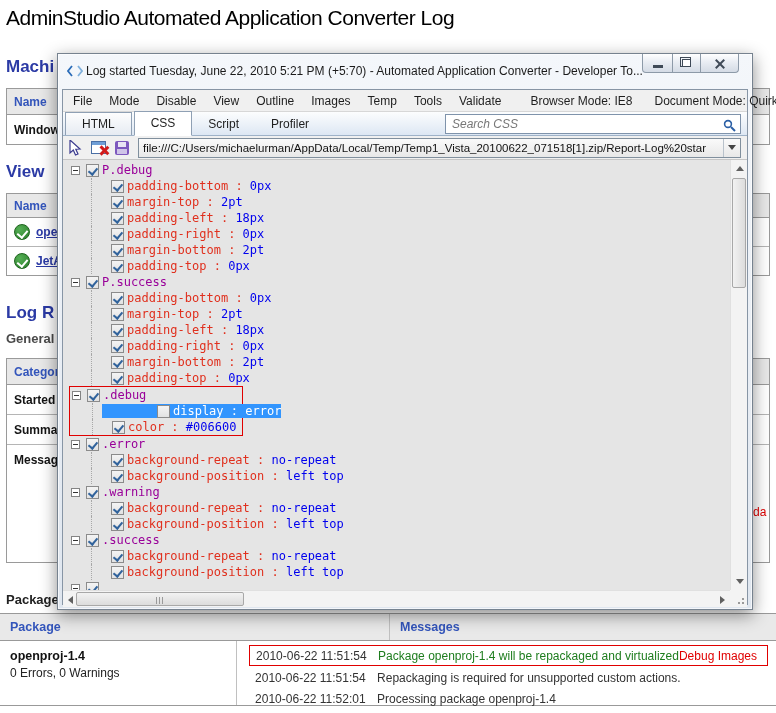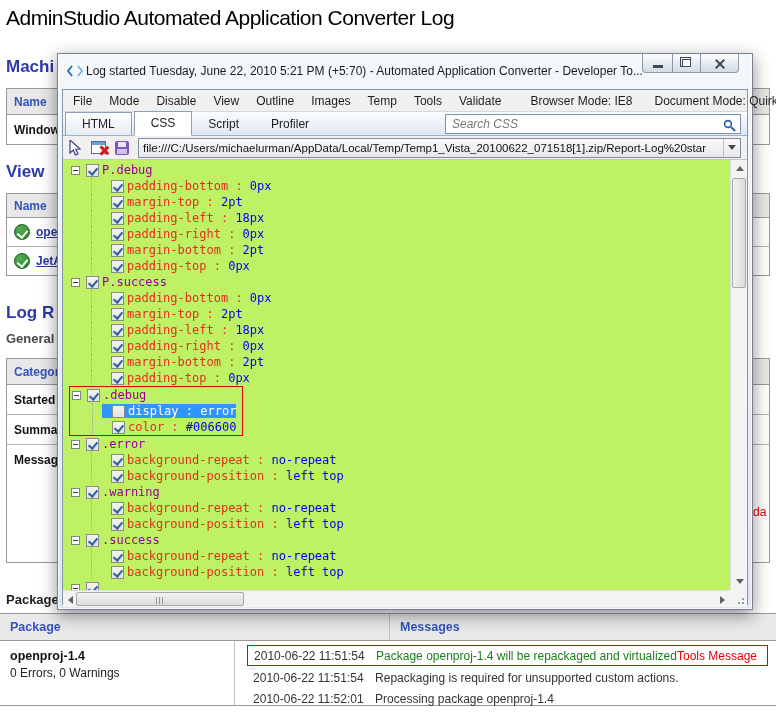--- a/index.html
+++ b/index.html
@@ -88,21 +88,21 @@
   .i-savebase { width:14px; height:14px; background:#7d58be; border-radius:2px; position:relative; }
   .i-savebase::before { content:""; position:absolute; left:3px; top:1px; width:8px; height:5px; background:#e9e4f4; }
   .i-savebase::after { content:""; position:absolute; left:2px; bottom:1px; width:10px; height:5px; background:#cfc4e8; }
   .i-winx { width:15px; height:13px; border:1px solid #4a6fa5; background:#fff; position:relative; }
   .i-winx::before { content:""; position:absolute; left:0; top:0; right:0; height:3px; background:#6f9ed6; }
   .i-winx .rx { position:absolute; right:-4px; bottom:-3px; width:10px; height:10px; }
   .i-winx .rx::before,.i-winx .rx::after { content:""; position:absolute; left:4px; top:-1px; width:2.5px; height:11px; background:#d11a1a; }
   .i-winx .rx::before { transform:rotate(45deg); } .i-winx .rx::after { transform:rotate(-45deg); }
 
   
-  .treewrap { position:relative; height:447px; background:#bef264; overflow:hidden; }
+  .treewrap { position:relative; height:447px; background:#e5e5e5; overflow:hidden; }
   .tree { position:absolute; left:0; top:0; right:17px; bottom:17px; overflow:hidden; padding:2px 0 0 6px;
     font-family:"DejaVu Sans Mono","Liberation Mono",monospace; font-size:12px; }
   .trow { height:16px; display:flex; align-items:center; white-space:nowrap; }
   .expand { width:9px; height:9px; border:1px solid #848484; background:#fff; position:relative; margin:0 6px 0 2px; flex:0 0 9px; }
   .expand::before { content:""; position:absolute; left:1px; top:3px; width:5px; height:1px; background:#333; }
   .cb { width:13px; height:13px; border:1px solid #8b8b8b; background:linear-gradient(#f4f4f4,#e2e2e2); position:relative; margin-right:3px; flex:0 0 13px; }
   .cb.checked::after { content:""; position:absolute; left:3px; top:1px; width:4px; height:7px; border:solid #31639c; border-width:0 2px 2px 0; transform:rotate(40deg); }
   .sel-label { color:#990099; }
   .child { padding-left:32px; position:relative; }
   .child::before { content:""; position:absolute; left:22px; top:0; bottom:0; border-left:1px dotted #a8a8a8; }
@@ -173,21 +173,21 @@
   </div>
   <div class="pkg-body">
     <div class="pkg-c1">
       <div class="pkg-name">openproj-1.4</div>
       <div class="pkg-status">0 Errors, 0 Warnings</div>
     </div>
     <div class="pkg-c2" id="messages-cell">
         <div class="msg-row boxed">
           <span class="msg-time">2010-06-22 11:51:54</span>
           <span class="msg-text green">Package openproj-1.4 will be repackaged and virtualized</span>
-          <span class="msg-label">Tools Message</span>
+          <span class="msg-label">Debug Images</span>
         </div>
         <div class="msg-row">
           <span class="msg-time">2010-06-22 11:51:54</span>
           <span class="msg-text">Repackaging is required for unsupported custom actions.</span>
         </div>
         <div class="msg-row">
           <span class="msg-time">2010-06-22 11:52:01</span>
           <span class="msg-text">Processing package openproj-1.4</span>
         </div>
       </div>
@@ -384,21 +384,21 @@
               </span>
             </div>
           </div>
           <div class="node hl">
             <div class="trow">
               <span class="expand"></span>
               <span class="cb checked"></span>
               <span class="sel-label">.debug</span>
             </div>
             <div class="trow child">
-              <span class="propsel pwrap" style="display: inline-flex; align-items: center;">
+              <span class="propsel pwrap" style="display: inline-flex; align-items: center; padding-left: 45px;">
                 <span class="cb"></span>
                 <span class="pname">display</span>
                 <span class="pcolon">&nbsp;:&nbsp;</span>
                 <span class="pval">error</span>
               </span>
             </div>
             <div class="trow child">
               <span class="pwrap" style="display: inline-flex; align-items: center;">
                 <span class="cb checked"></span>
                 <span class="pname">color</span>

